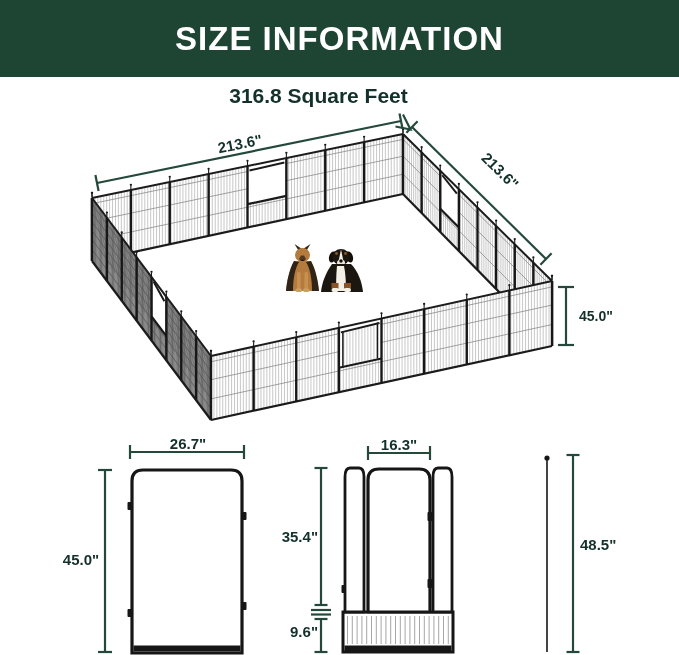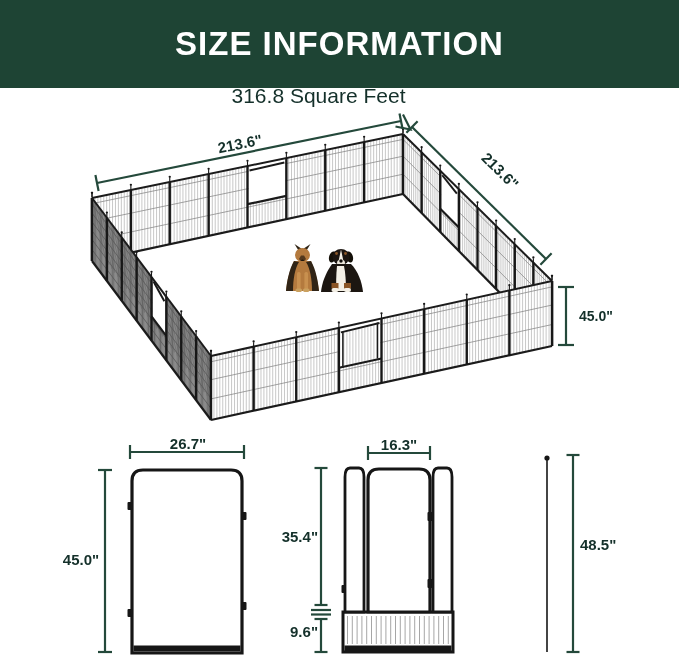--- a/index.html
+++ b/index.html
@@ -1,22 +1,22 @@
 <!DOCTYPE html>
 <html style="--banner: #1e4434; --dim: #24493b; --label: #14302a;"><head>
 <meta charset="utf-8">
 <style>
   html,body{margin:0;padding:0;background:#fff;}
   body{font-family:"Liberation Sans",sans-serif;}
   .page{position:relative;width:679px;height:655px;background:#fff;overflow:hidden;}
-  .banner{position:absolute;left:0;top:0;width:679px;height:88px;
+  .banner{position:absolute;left:0;top:0;width:679px;height:77px;
     background:var(--banner,#1e4434);display:flex;align-items:center;justify-content:center;}
   .banner h1{margin:0;color:#ffffff;font-size:33px;font-weight:800;letter-spacing:1px;}
   .subtitle{position:absolute;left:0;top:84px;width:637px;text-align:center;
-    color:var(--label,#14302a);font-size:21px;font-weight:400;}
+    color:var(--label,#14302a);font-size:21px;font-weight:700;}
   svg.art{position:absolute;left:0;top:0;}
   .dim{stroke:var(--dim,#24493b);stroke-width:2.2;fill:none;stroke-linecap:butt;}
   .dlabel{fill:var(--label,#14302a);font-size:15px;font-weight:700;font-family:inherit;}
   .dlabel-sm{fill:var(--label,#14302a);font-size:14px;font-weight:700;font-family:inherit;}
   .frame{fill:#ffffff;stroke:#161616;}
   .solid{fill:#161616;stroke:none;}
 </style>
 </head>
 <body>
 

